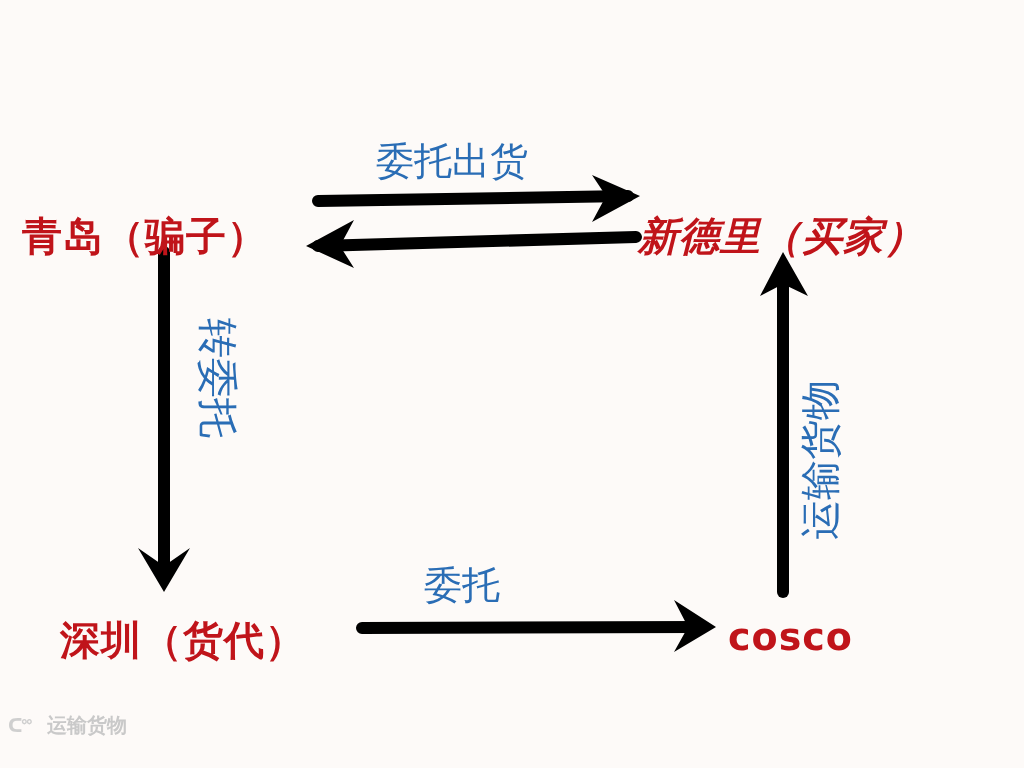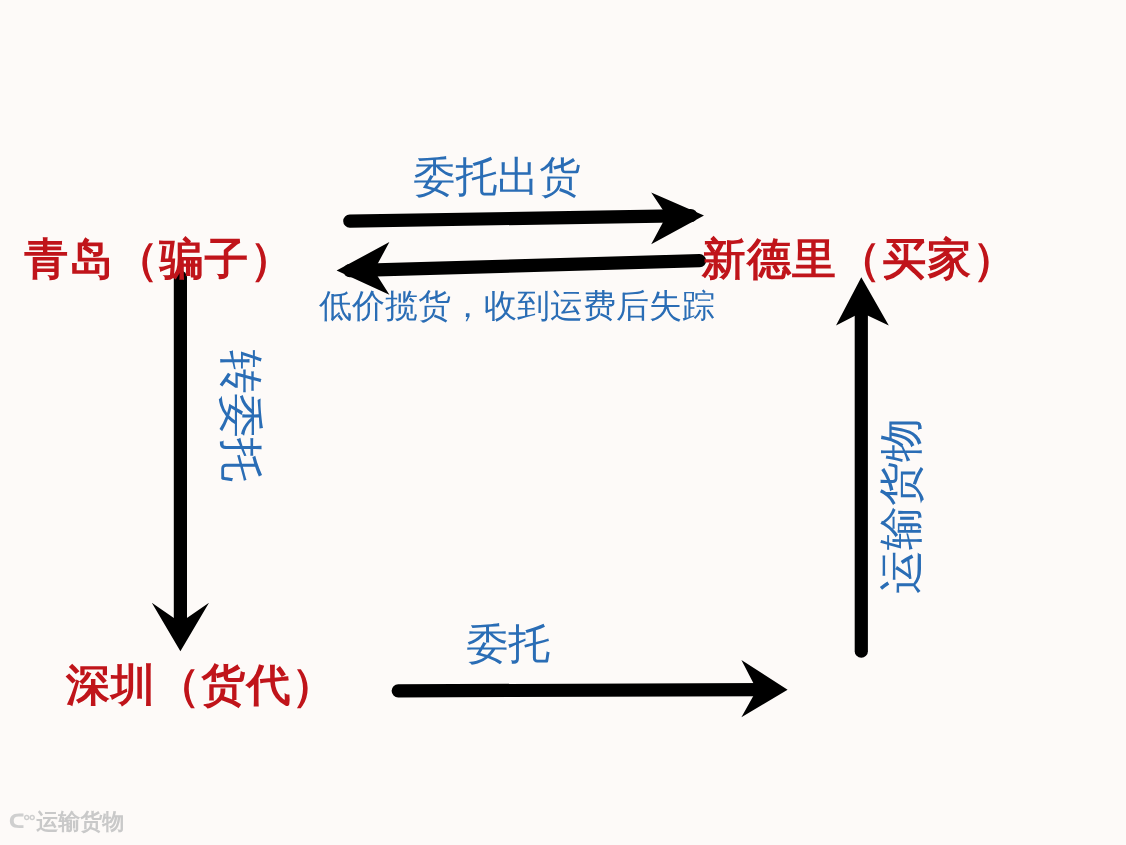--- a/index.html
+++ b/index.html
@@ -44,27 +44,27 @@
       position: absolute;
       color: #2a6db5;
       font-size: 40px;
       line-height: 1;
       white-space: nowrap;
     }
     .vlabel.down { transform: rotate(90deg); transform-origin: 0 0; }
     .vlabel.up { transform: rotate(-90deg); transform-origin: 0 0; }
     .watermark {
       position: absolute;
-      left: 8px; top: 734px;
+      left: 8px; top: 712px;
       color: #c9c9c9;
       font-size: 20px;
       font-weight: bold;
       display: flex;
       align-items: center;
-      gap: 2px;
+      gap: 16px;
     }
     .wm-logo {
       display: inline-block;
       font-size: 18px;
       letter-spacing: -2px;
       color: #cfcfcf;
     }
   </style>
 </head>
 <body>
@@ -93,25 +93,25 @@
       <path d="M674 600 L716 627 L674 652 L688 627 Z" fill="#000"></path>
     </g>
 
     <g>
       <path d="M783 592 L783 272" stroke="#000" stroke-width="12" stroke-linecap="round" fill="none"></path>
       <path d="M760 296 L783 252 L808 296 L783 284 Z" fill="#000"></path>
     </g>
   </svg>
 
   <div class="node" style="left:22px; top:200px;">青岛（骗子）</div>
-  <div class="node" style="left:638px; top:200px;">新德里（买家）</div>
-  <div class="node" style="left:60px; top:587px;">深圳（货代）</div>
+  <div class="node" style="left:638px; top:200px;font-style:italic;">新德里（买家）</div>
+  <div class="node" style="left:60px; top:604px;">深圳（货代）</div>
+  <div class="node" style="left:728px; top:602px; font-size:38px;">cosco</div>
 
   <div class="label" style="left:376px; top:142px;">委托出货</div>
-  <div class="label small" style="left:290px; top:264px;">低价揽货，收到运费后失踪</div>
   <div class="vlabel down" style="left:238px; top:318px;">转委托</div>
   <div class="label" style="left:424px; top:566px;">委托</div>
   <div class="vlabel up" style="left:800px; top:540px;">运输货物</div>
 
   <div class="watermark">
     <span class="wm-logo">ᑕᐤᐤ</span>
     <span>运输货物</span>
   </div>
 </div>
 

